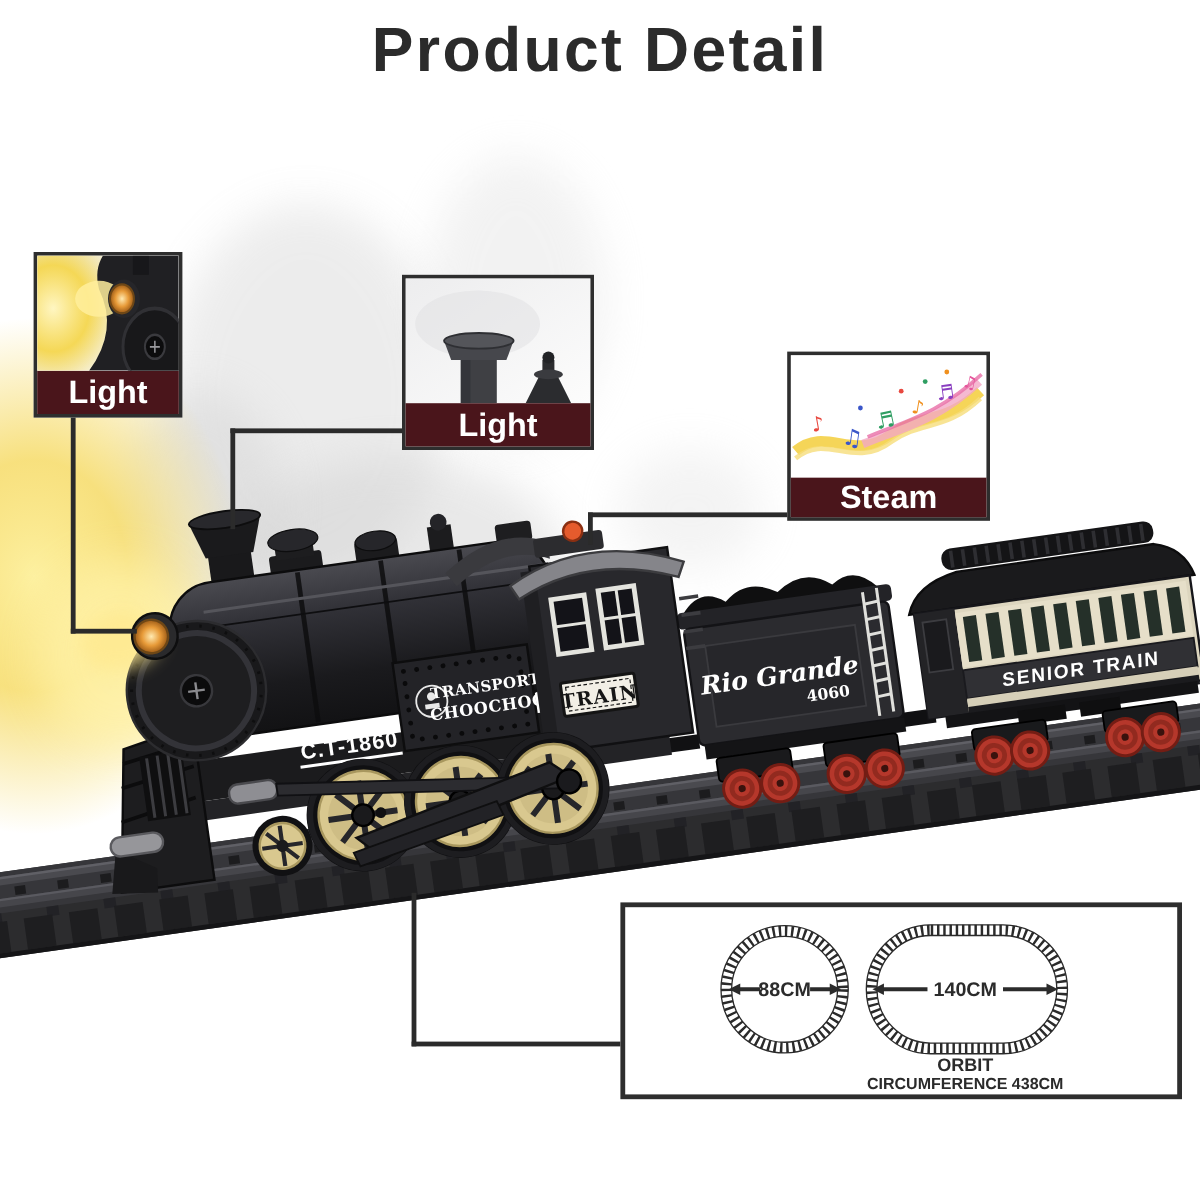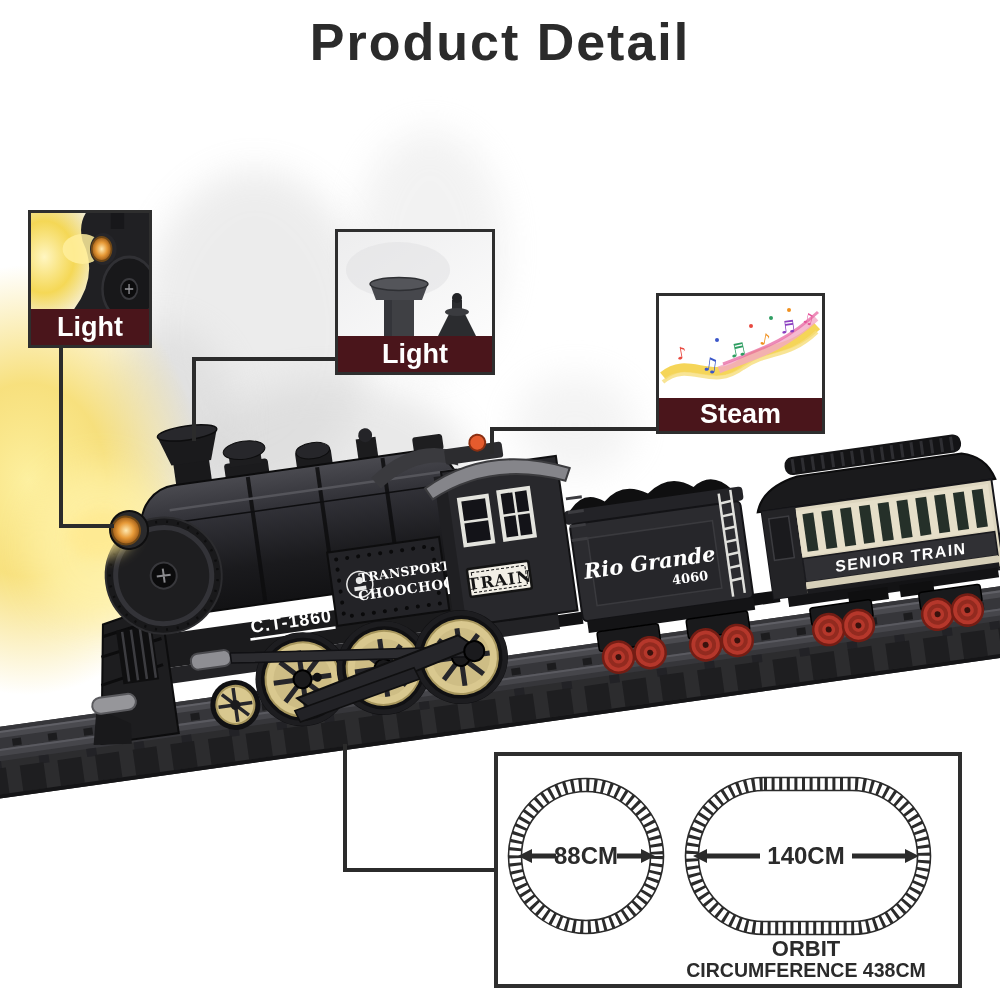--- a/index.html
+++ b/index.html
@@ -17,21 +17,21 @@
   .callout .photo svg{display:block;width:100%;height:100%;}
   .band{flex:0 0 auto;background:var(--label_band,#4a151b);color:#ffffff;
     font-weight:bold;font-size:27px;text-align:center;line-height:36px;}
   #light-box{left:28px;top:210px;width:124px;height:138px;}
   #light-box .band{height:36px;}
   #steam-box{left:335px;top:229px;width:160px;height:146px;}
   #steam-box .band{height:36px;}
   #music-box{left:656px;top:293px;width:169px;height:141px;}
   #music-box .band{height:33px;line-height:33px;}
   .cline{position:absolute;background:var(--connector_line,#2b2b2b);}
-  #orbit-box{position:absolute;left:494px;top:752px;width:468px;height:236px;
+  #orbit-box{position:absolute;left:517px;top:752px;width:468px;height:164px;
     border:4px solid #2e2e2e;background:#ffffff;}
   #orbit-box svg{display:block;width:100%;height:100%;}
   #main-art{position:absolute;left:0;top:0;width:1000px;height:1000px;}
   text.lbl{font-family:"Liberation Sans",sans-serif;font-weight:bold;}
   text.serif{font-family:"DejaVu Serif",serif;font-weight:bold;}
 </style>
 </head>
 <body>
 
 <div id="stage">

